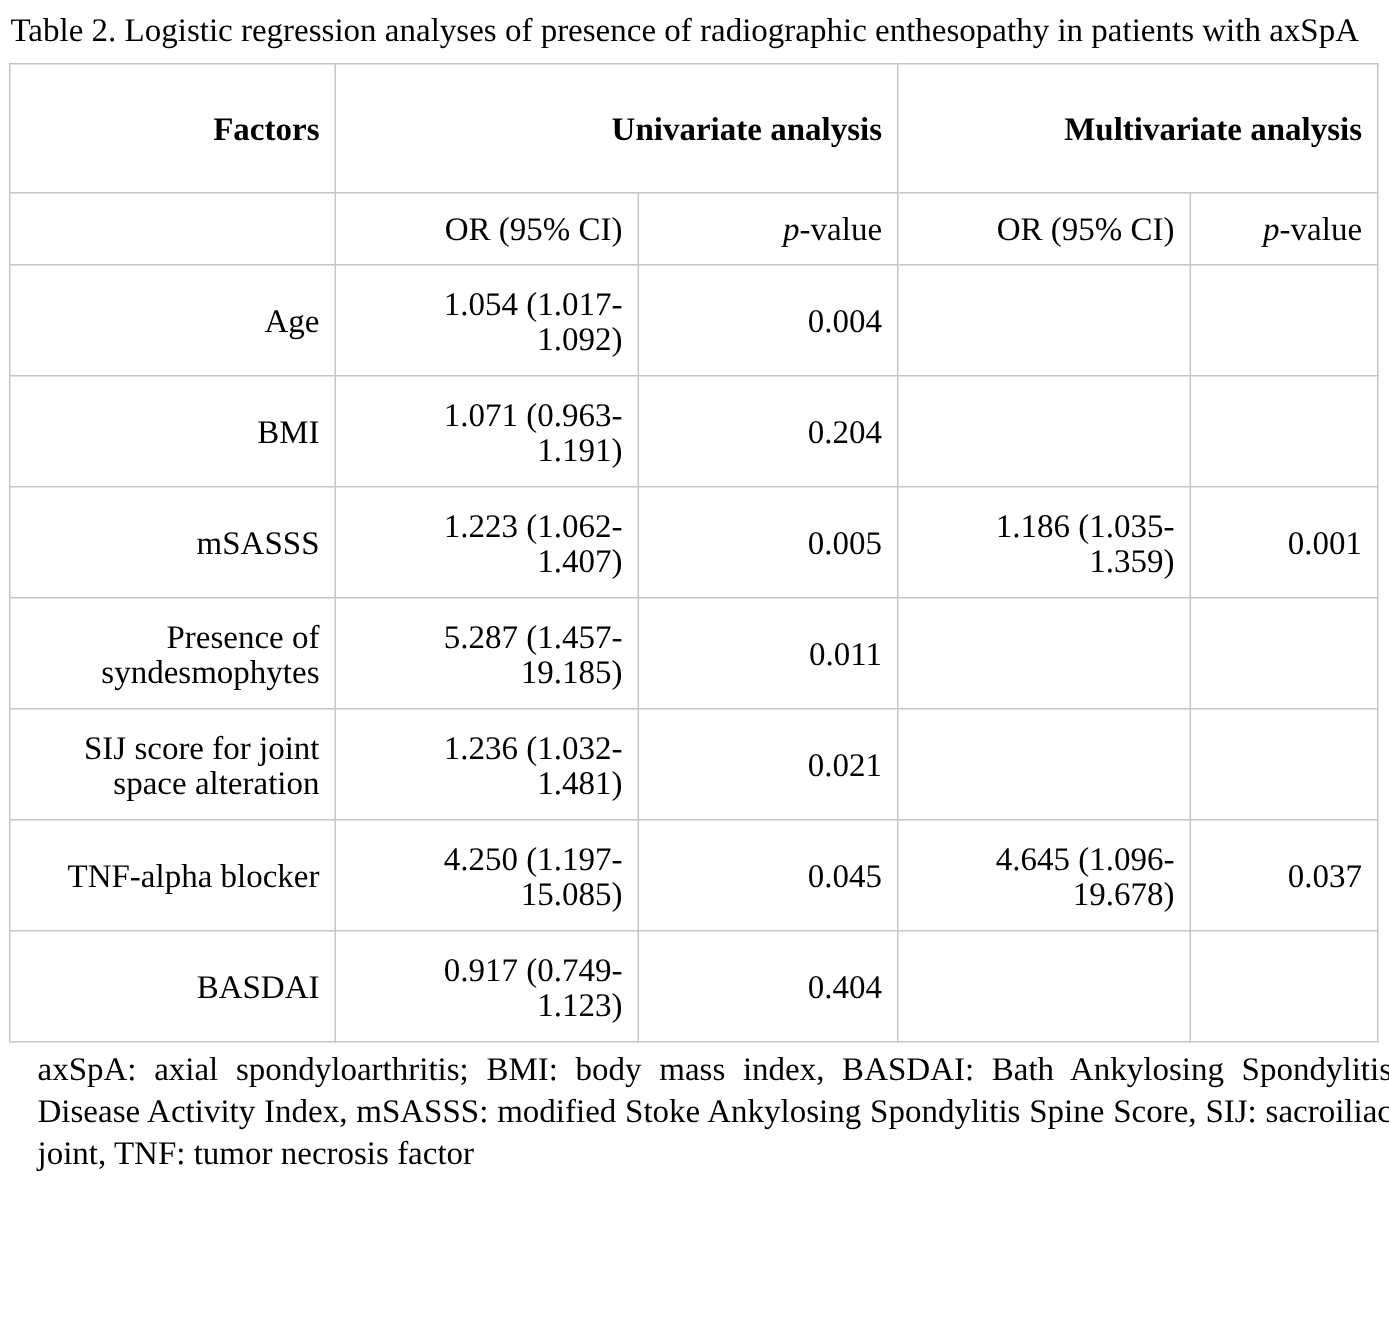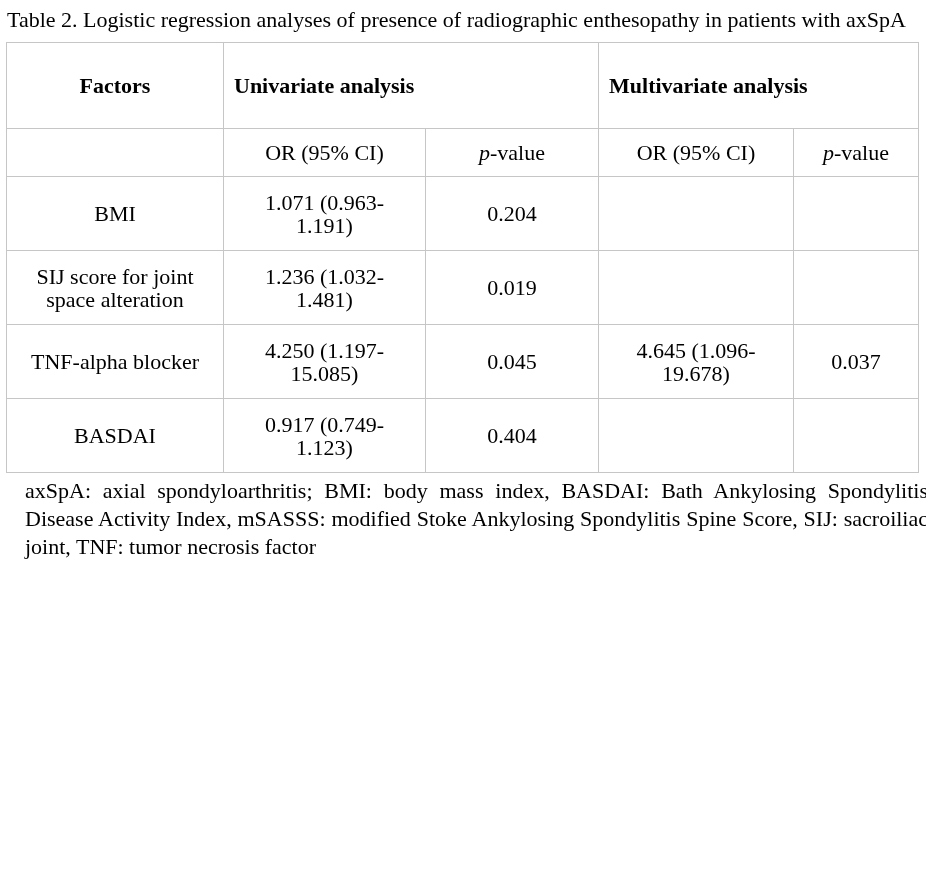--- a/index.html
+++ b/index.html
@@ -30,25 +30,25 @@
     width: 912px;
   }
   table.reg td {
     border: 1px solid #c6c6c6;
     padding: 2px 10px;
     vertical-align: middle;
     font-size: 22px;
     line-height: 23px;
     white-space: pre-line;
     overflow: hidden;
-    text-align: center;
+    text-align: right;
   }
   tr.h1 { height: 86px; }
   tr.h1 td { font-weight: bold; }
-  tr.h1 td.group { text-align: left; }
+  tr.h1 td.group { text-align: right; }
   tr.h2 { height: 48px; }
   tr.datarow { height: 74px; }
   .it { font-style: italic; }
   .footnote {
     margin: 4px 1px 0 19px;
     width: 903px;
     font-size: 22px;
     line-height: 28px;
     text-align: justify;
   }
@@ -76,33 +76,59 @@
       </tr>
       <tr class="h2">
         <td></td>
         <td>OR (95% CI)</td>
         <td><span class="it">p</span><span>-value</span></td>
         <td>OR (95% CI)</td>
         <td><span class="it">p</span><span>-value</span></td>
       </tr>
 
       <tr class="datarow">
+        <td>Age</td>
+        <td>1.054 (1.017-
+1.092)</td>
+        <td>0.004</td>
+        <td></td>
+        <td></td>
+      </tr>
+      <tr class="datarow">
         <td>BMI</td>
         <td>1.071 (0.963-
 1.191)</td>
         <td>0.204</td>
         <td></td>
         <td></td>
       </tr>
       <tr class="datarow">
+        <td>mSASSS</td>
+        <td>1.223 (1.062-
+1.407)</td>
+        <td>0.005</td>
+        <td>1.186 (1.035-
+1.359)</td>
+        <td>0.001</td>
+      </tr>
+      <tr class="datarow">
+        <td>Presence of
+syndesmophytes</td>
+        <td>5.287 (1.457-
+19.185)</td>
+        <td>0.011</td>
+        <td></td>
+        <td></td>
+      </tr>
+      <tr class="datarow">
         <td>SIJ score for joint
 space alteration</td>
         <td>1.236 (1.032-
 1.481)</td>
-        <td>0.019</td>
+        <td>0.021</td>
         <td></td>
         <td></td>
       </tr>
       <tr class="datarow">
         <td>TNF-alpha blocker</td>
         <td>4.250 (1.197-
 15.085)</td>
         <td>0.045</td>
         <td>4.645 (1.096-
 19.678)</td>

